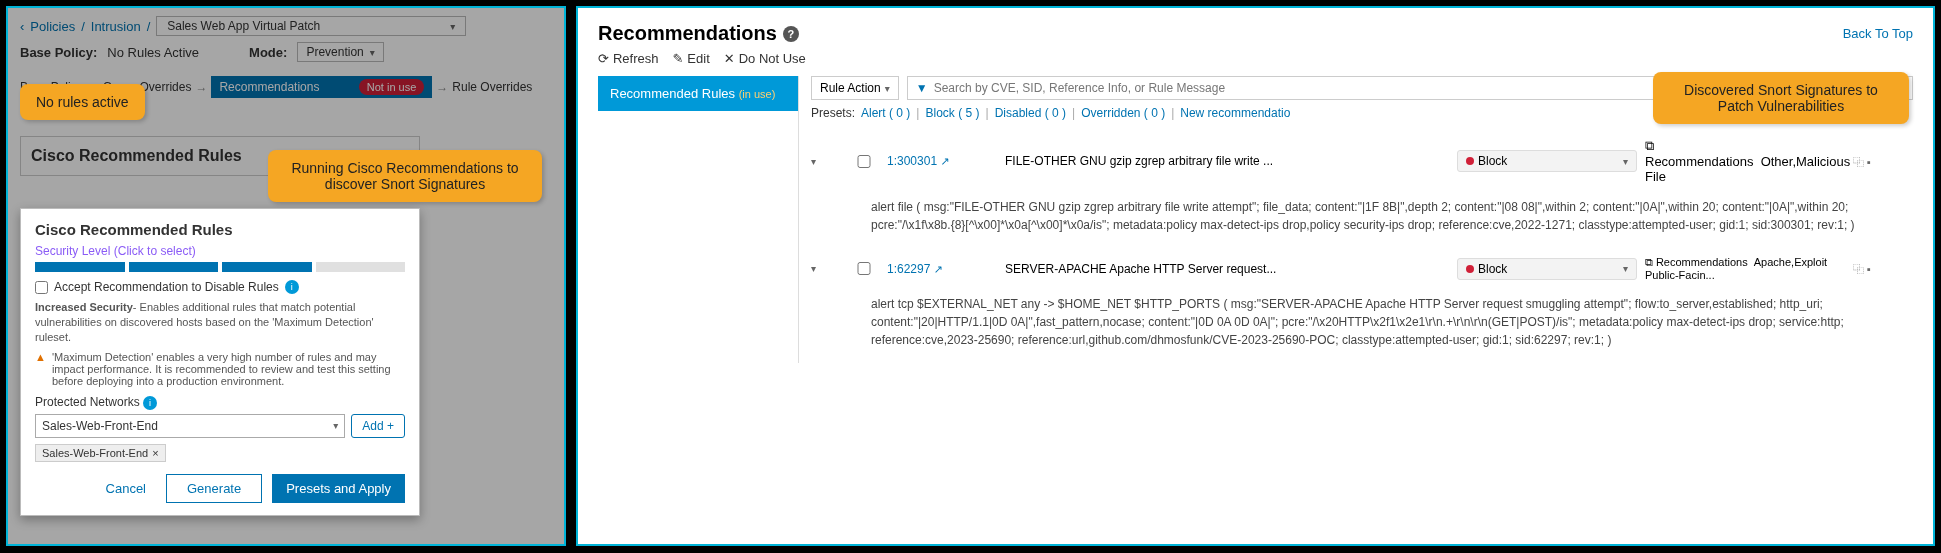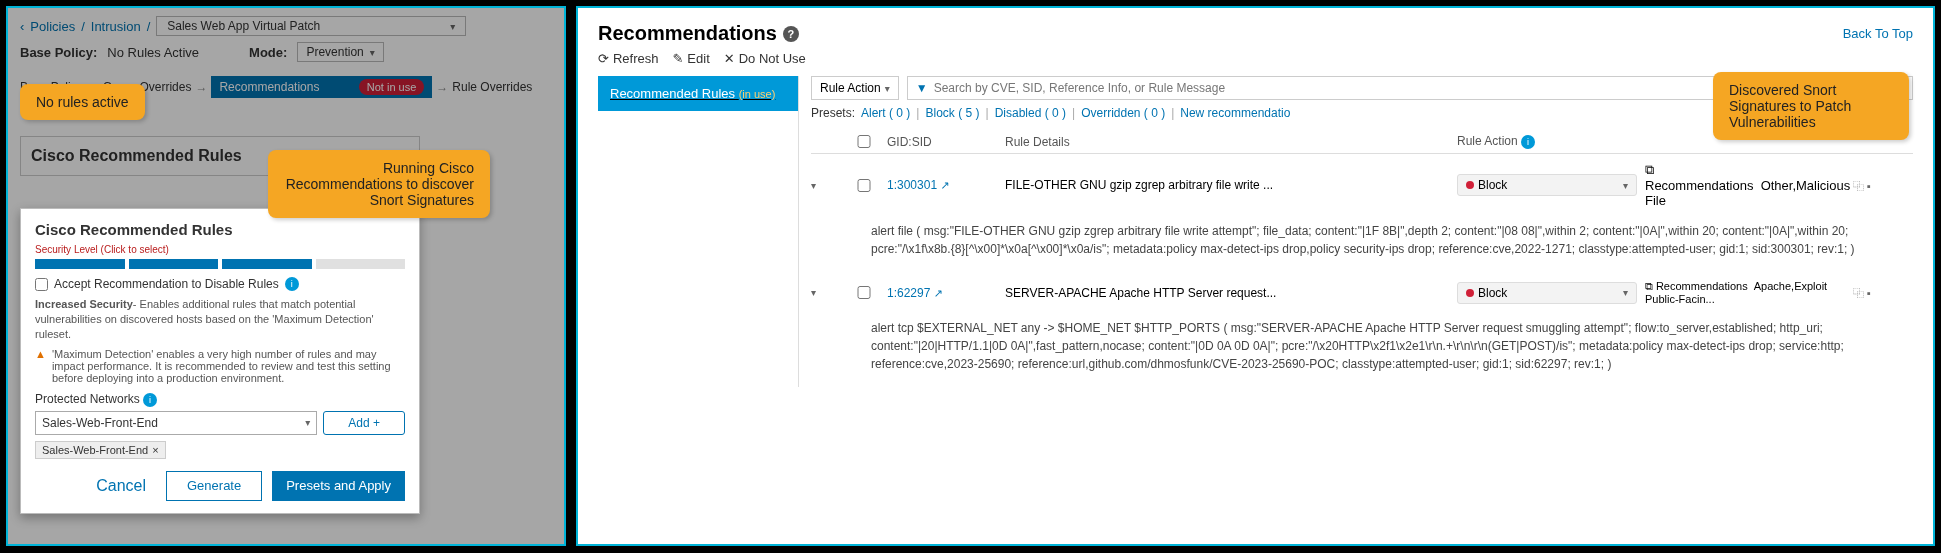--- a/index.html
+++ b/index.html
@@ -35,39 +35,39 @@
 .modal h3 { font-size: 15px; font-weight: bold; margin-bottom: 6px; }
 .sec-bar { display: flex; gap: 4px; margin: 4px 0 8px; }
 .sec-bar div { flex:1; height: 10px; background: #0073b1; }
 .sec-bar div:last-child { background: #e0e0e0; }
 .chk-row { display:flex; align-items:center; gap:6px; margin-bottom:6px; }
 .desc { font-size: 11px; color: #555; line-height: 1.35; margin-bottom:6px; }
 .warn { display:flex; gap:6px; font-size:11px; color:#555; margin-bottom:8px; }
 .warn .tri { color:#e07000; }
 .pn-row { display:flex; gap:6px; align-items:center; }
 .pn-sel { flex:1; border:1px solid #aaa; padding:4px 6px; display:flex; justify-content:space-between; align-items:center; }
-.add-btn { border:1px solid #0073b1; color:#0073b1; padding:4px 24px; border-radius:3px; font-size:12px; }
+.add-btn { border:1px solid #0073b1; color:#0073b1; padding:4px 10px; border-radius:3px; font-size:12px; }
 .chip { display:inline-flex; align-items:center; gap:4px; background:#eee; border:1px solid #ccc; padding:2px 6px; font-size:11px; margin-top:6px; }
 .modal-btns { display:flex; justify-content:flex-end; gap:10px; margin-top:12px; }
-.btn-link { color:#0073b1; background:none; border:none; font-size:16px; padding:6px 10px; }
+.btn-link { color:#0073b1; background:none; border:none; font-size:13px; padding:6px 10px; }
 .btn-outline { border:1px solid #0073b1; color:#0073b1; background:#fff; padding:6px 20px; font-size:13px; }
 .btn-primary { background:#0073b1; color:#fff; border:none; padding:6px 14px; font-size:13px; }
 
 
 .r-header { display:flex; justify-content:space-between; align-items:center; margin-bottom:6px; }
 .r-header h2 { font-size:20px; font-weight:600; display:flex; align-items:center; gap:6px; }
 .q-icon { width:16px;height:16px;border-radius:50%;background:#555;color:#fff;display:inline-flex;align-items:center;justify-content:center;font-size:11px; }
 .back-top { color:#0073b1; font-size:13px; }
 .r-sub { display:flex; justify-content:space-between; align-items:center; font-size:13px; color:#444; margin-bottom:10px; }
 .r-sub .link { color:#0073b1; }
 .r-actions { display:flex; gap:14px; font-size:13px; color:#333; }
 .r-actions span { display:inline-flex; align-items:center; gap:4px; }
 
 .r-main { display:flex; gap:0; }
-.r-side { width:200px;text-decoration:underline; }
+.r-side { width:200px; }
 .r-side .tab { background:#0099d8; color:#fff; padding:10px 12px; font-size:13px; }
 .r-side .inuse { color:#ffd070; font-size:11px; }
 .r-body { flex:1; border-left:1px solid #ddd; padding-left:12px; position:relative; }
 
 .filter-row { display:flex; align-items:center; gap:8px; font-size:12px; margin-bottom:4px; }
 .rule-act { border:1px solid #ccc; padding:4px 8px; display:inline-flex; gap:4px; align-items:center; }
 .search-box { flex:1; display:flex; align-items:center; gap:6px; border:1px solid #ccc; padding:4px 8px; color:#777; }
 .funnel { color:#0073b1; }
 
 .presets { font-size:12px; margin:6px 0 10px; display:flex; gap:6px; align-items:center; flex-wrap:wrap; }
@@ -124,25 +124,25 @@
       </span>
       <span class="arrow">→</span>
       <span>Rule Overrides</span>
       <span style="margin-left:4px">Summary</span>
     </div>
 
     <div class="crr-header">Cisco Recommended Rules</div>
   </div>
 
   <div class="callout" style="top:76px;left:12px">No rules active</div>
-  <div class="callout" style="top:142px;left:260px;width:222px;text-align:right">Running Cisco Recommendations to discover Snort Signatures</div>
+  <div class="callout" style="top:142px;left:260px;width:274px;text-align:center">Running Cisco Recommendations to discover Snort Signatures</div>
 
   <div class="modal">
     <h3>Cisco Recommended Rules</h3>
-    <div style="font-size:10px;color:#b91c1c">
+    <div style="font-size:12px;color:#8b5cf6">
       <span>Security Level</span>
       <span>(Click to select)</span>
     </div>
     <div class="sec-bar">
         <div></div>
         <div></div>
         <div></div>
         <div></div>
       </div>
 
@@ -213,21 +213,21 @@
 
   <div class="r-main">
     <div class="r-side">
       <div class="tab">
         <span>Recommended Rules</span>
         <span class="inuse">(in use)</span>
       </div>
     </div>
 
     <div class="r-body">
-      <div class="callout" style="top:-4px;right:4px;width:196px;">Discovered Snort Signatures to Patch Vulnerabilities</div>
+      <div class="callout" style="top:-4px;right:4px;width:256px;text-align:center">Discovered Snort Signatures to Patch Vulnerabilities</div>
 
       <div class="filter-row">
         <div class="rule-act">
           <span>Rule Action</span> 
             <span class="chev">▾</span>
         </div>
         <div class="search-box">
           <span class="funnel">▼</span>
           <span>Search by CVE, SID, Reference Info, or Rule Message</span>
         </div>
@@ -240,29 +240,20 @@
           <span class="sep">|</span>
         <a>Block ( 5 )</a>
           <span class="sep">|</span>
         <a>Disabled ( 0 )</a>
           <span class="sep">|</span>
         <a>Overridden ( 0 )</a>
           <span class="sep">|</span>
         <a>New recommendatio</a>
       </div>
 
-      <div class="tbl-head">
-        <span></span>
-        <input type="checkbox" style="">
-        <span>GID:SID</span>
-        <span>Rule Details</span>
-        <span><span>Rule Action</span> <span class="info-i">i</span></span>
-        <span></span>
-          <span></span>
-      </div>
 
       <div class="rule-row">
         <span class="chev">▾</span>
         <input type="checkbox" style="">
         <span><a class="gid">1:300301</a> <span class="popout">↗</span></span>
         <span>FILE-OTHER GNU gzip zgrep arbitrary file write ...</span>
         <span class="rule-act-cell">
             <span class="dot-red"></span>
             <span>Block</span>
             <span class="chev" style="margin-left:auto">▾</span>

